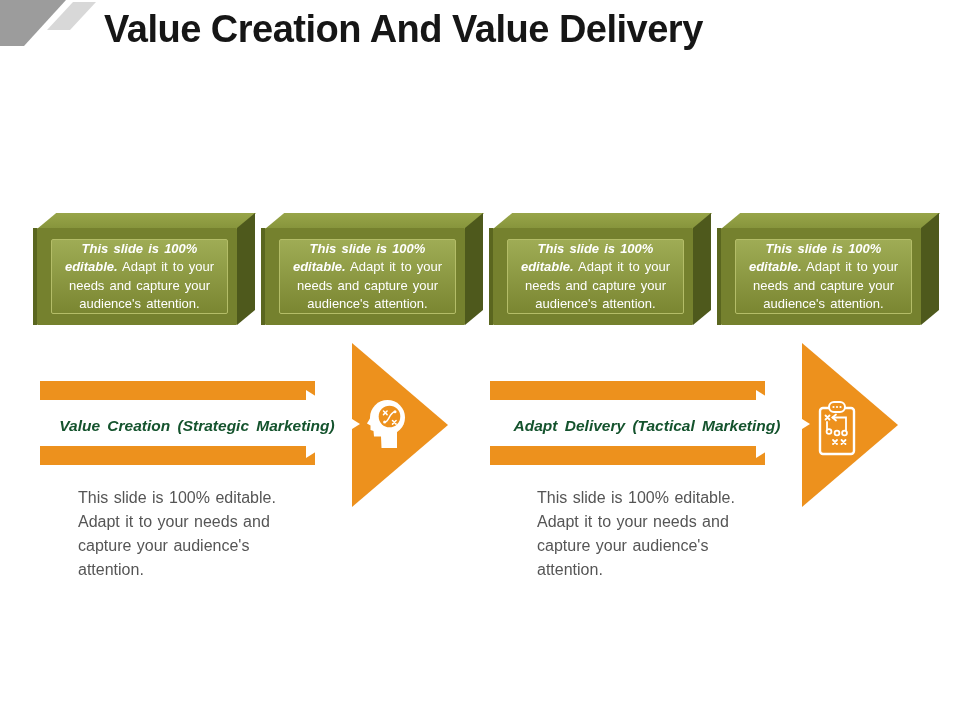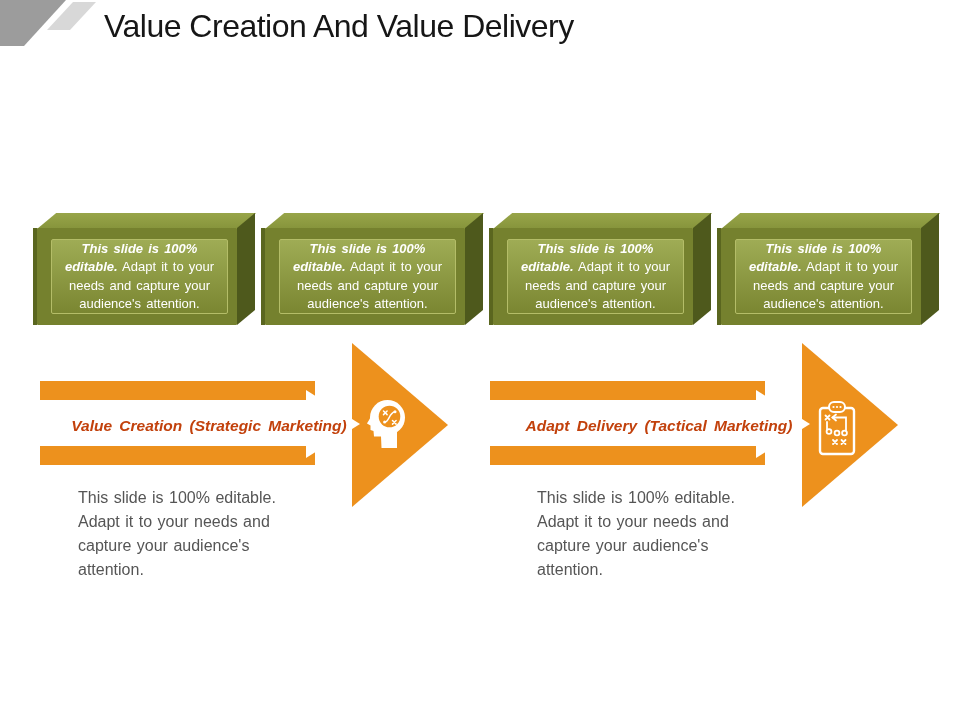--- a/index.html
+++ b/index.html
@@ -4,22 +4,22 @@
 <style>
   html,body{margin:0;padding:0;}
   body{
     width:960px;height:720px;background:#ffffff;overflow:hidden;position:relative;
     font-family:"Liberation Sans","DejaVu Sans",sans-serif;
   }
   .abs{position:absolute;}
 
   
   .page-title{
-    left:104px;top:8px;font-size:32px;color:#161616;letter-spacing:-0.5px;
-    white-space:nowrap;font-weight:400;
+    left:104px;top:8px;font-size:38px;color:#161616;letter-spacing:-0.5px;
+    white-space:nowrap;font-weight:700;
   }
 
   
   .box3d{width:222px;height:112px;top:213px;}
   .box3d .face-top{
     position:absolute;left:4px;top:0;width:200px;height:15px;
     background:linear-gradient(#98a549,#87953c);
     transform:skewX(-50.2deg);transform-origin:bottom left;
     border-bottom:1px solid #a2af52;
   }
@@ -44,23 +44,23 @@
   .box3d .panel-text{
     color:#ffffff;font-size:13px;line-height:1.42;text-align:center;
     padding:0 6px;word-spacing:1.5px;
   }
   .box3d .panel-text .hl{font-weight:bold;font-style:italic;margin-top:36px;}
 
   
   .arrow-unit{top:343px;width:410px;height:165px;}
   .arrow-unit svg.arrow-shape{position:absolute;left:0;top:0;}
   .arrow-label{
-    position:absolute;left:20px;top:57px;width:298px;height:51px;
+    position:absolute;left:8px;top:57px;width:298px;height:51px;
     display:flex;align-items:center;justify-content:center;
-    font-size:15.5px;font-weight:bold;font-style:italic;color:#c2410c;
+    font-size:15.5px;font-weight:bold;font-style:italic;color:#14532d;
     word-spacing:3px;white-space:nowrap;
   }
   .arrow-icon{position:absolute;}
 
   
   .arrow-desc{
     width:218px;font-size:16px;line-height:1.5;color:#555555;word-spacing:1px;
     top:486px;
   }
 </style>

